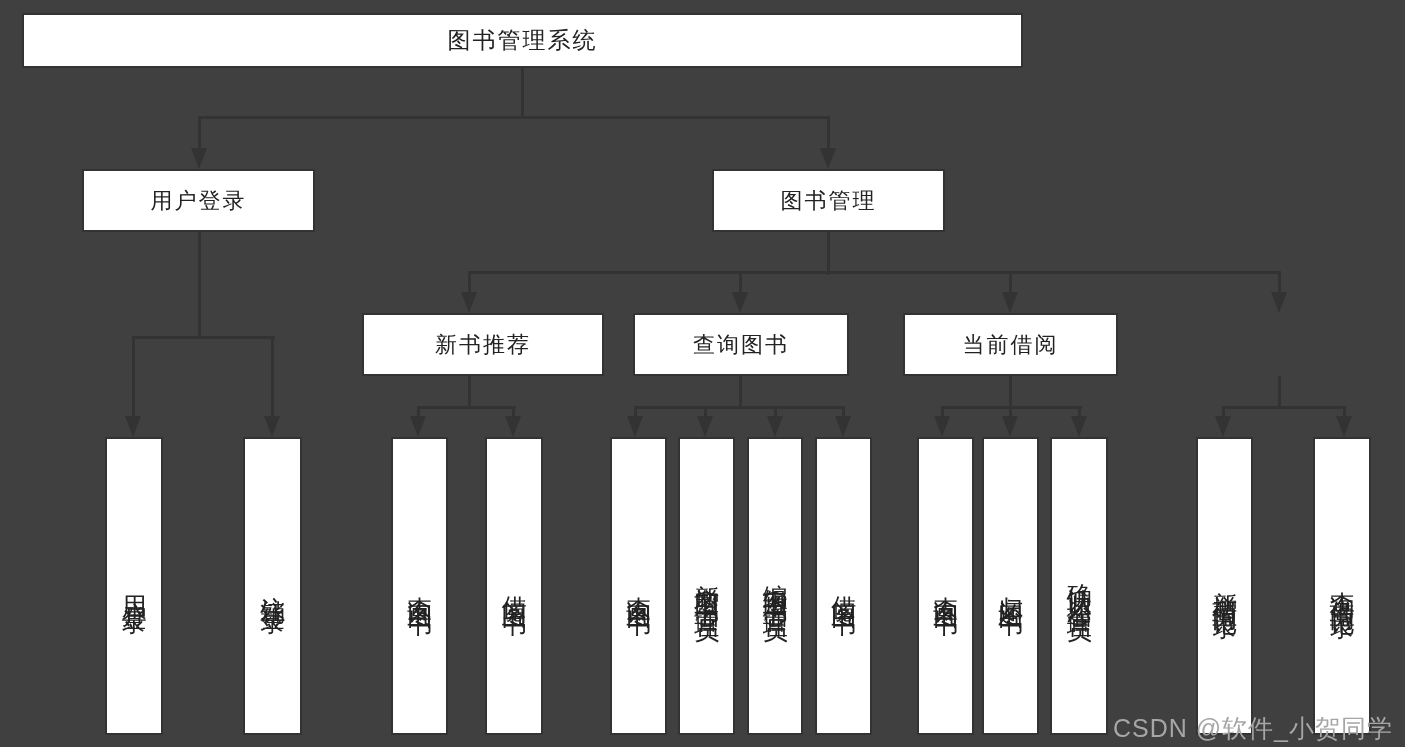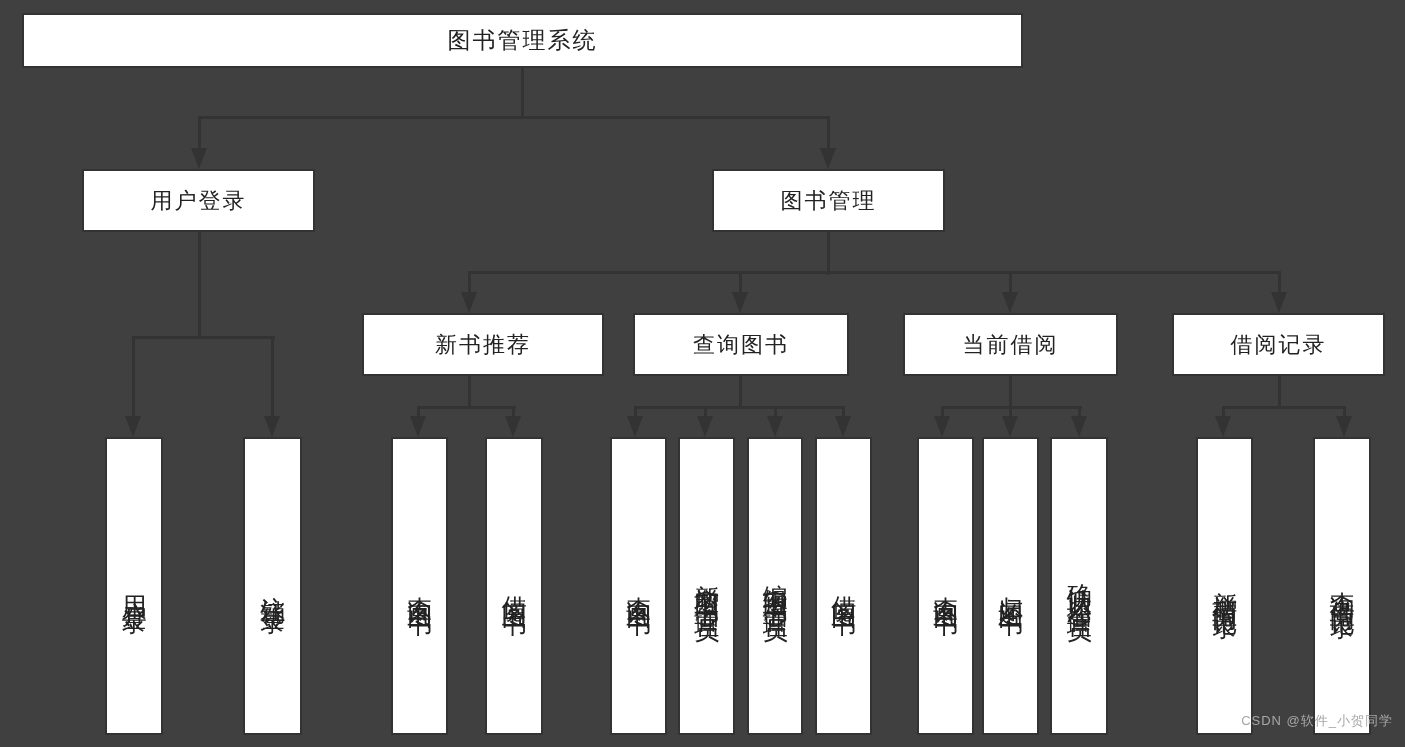--- a/index.html
+++ b/index.html
@@ -39,21 +39,21 @@
   .hl{position:absolute;height:3px;background:#333333;}
   .arr{
     position:absolute;width:0;height:0;
     border-left:8px solid transparent;
     border-right:8px solid transparent;
     border-top:21px solid #333333;
   }
   .watermark{
     position:absolute;
     right:12px;top:712px;
-    font-size:13px;
+    font-size:25px;
     letter-spacing:1px;
     color:#a6a6a6;
     z-index:5;
     white-space:nowrap;
   }
 </style>
 </head>
 <body>
 
 <div id="canvas">
@@ -102,23 +102,20 @@
 
   <div class="box box-h" style="left:362px;top:313px;width:242px;height:63px;">
     <span>新书推荐</span>
   </div>
   <div class="box box-h" style="left:633px;top:313px;width:216px;height:63px;">
     <span>查询图书</span>
   </div>
   <div class="box box-h" style="left:903px;top:313px;width:215px;height:63px;text-align:center;">
     <span>当前借阅</span>
   </div>
-  <div class="box box-h" style="left:1172px;top:313px;width:213px;height:63px;">
-    <span>借阅记录</span>
-  </div>
 
   <div>
     <div class="vl" style="left:468px;top:376px;height:33px;"></div>
     <div class="hl" style="left:417px;top:406px;width:99px;"></div>
     <div class="vl" style="left:417px;top:406px;height:12px;"></div>
     <div class="arr" style="left:410px;top:416px;"></div>
     <div class="vl" style="left:512px;top:406px;height:12px;"></div>
     <div class="arr" style="left:505px;top:416px;"></div>
   </div>
 

